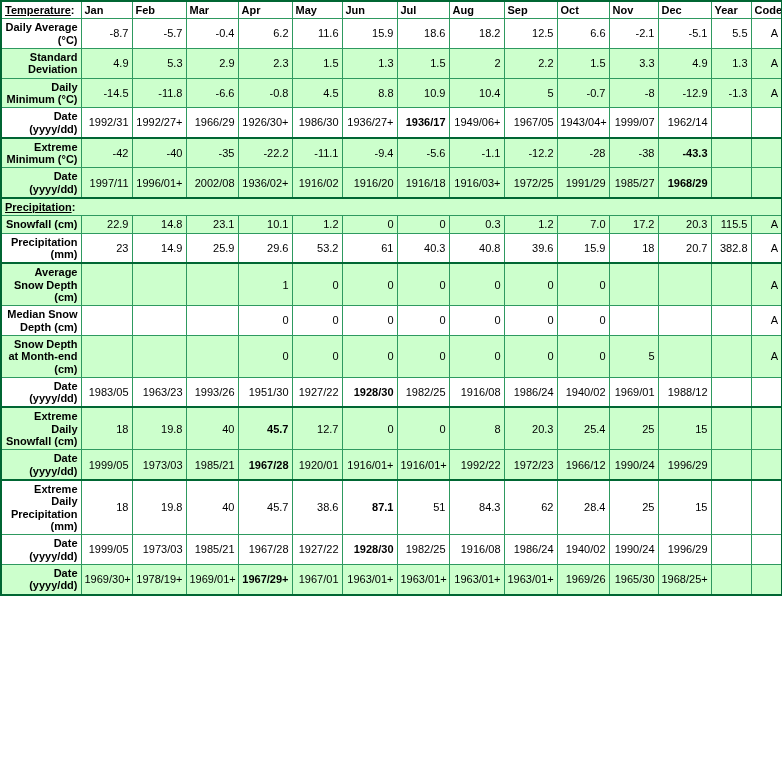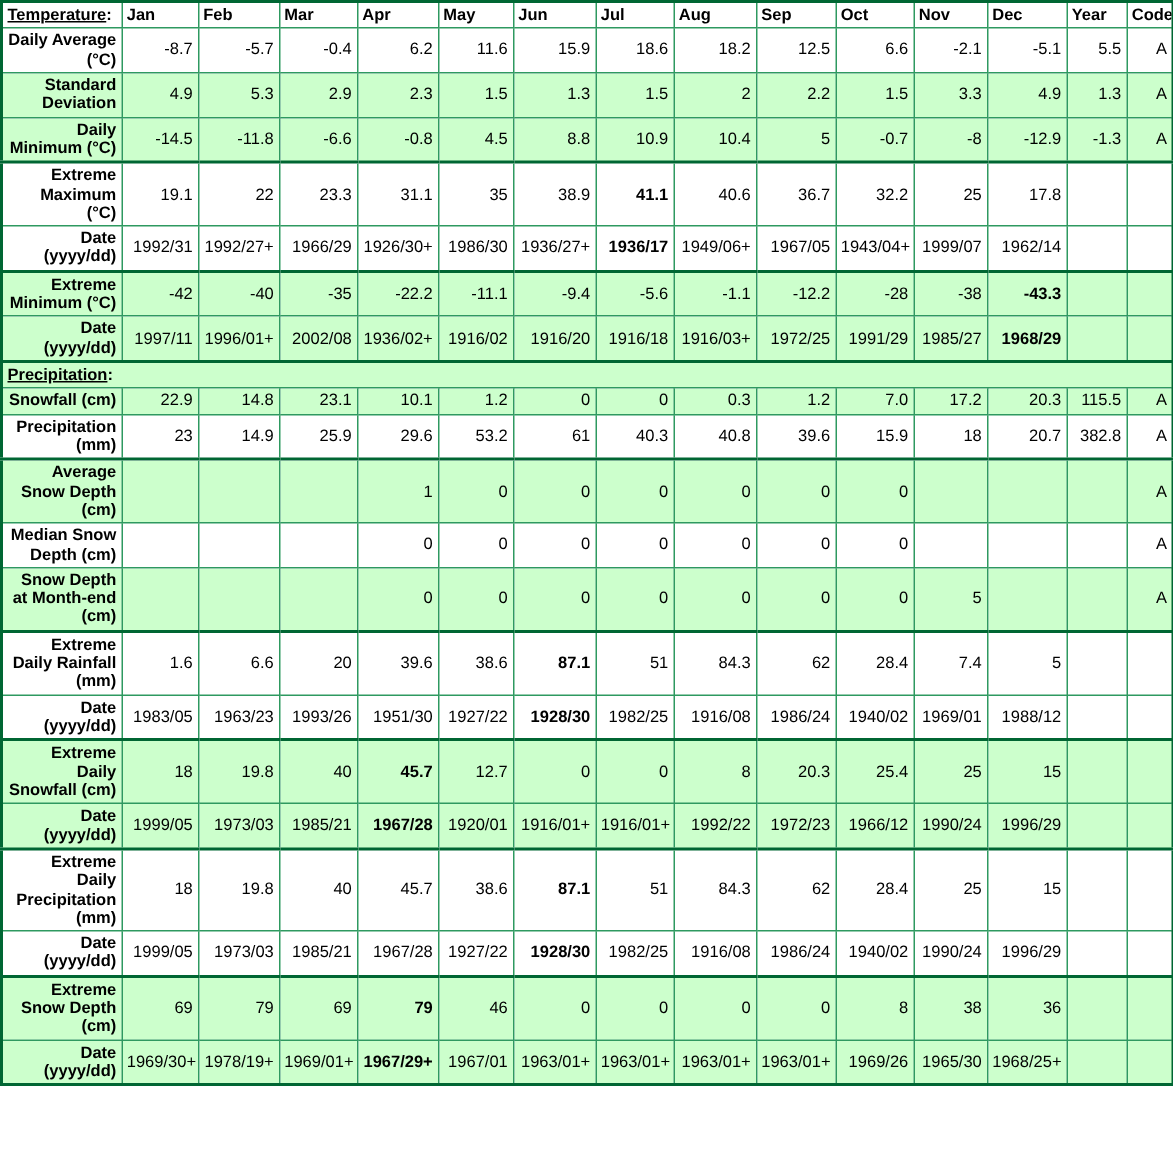--- a/index.html
+++ b/index.html
@@ -146,37 +146,20 @@
         <td class="val">8.8</td>
         <td class="val">10.9</td>
         <td class="val">10.4</td>
         <td class="val">5</td>
         <td class="val">-0.7</td>
         <td class="val">-8</td>
         <td class="val">-12.9</td>
         <td class="val">-1.3</td>
         <td class="val">A</td>
       </tr>
-      <tr class="thick">
-        <td class="row-lbl">Extreme Maximum (°C)</td>
-        <td class="val">19.1</td>
-        <td class="val">22</td>
-        <td class="val">23.3</td>
-        <td class="val">31.1</td>
-        <td class="val">35</td>
-        <td class="val">38.9</td>
-        <td class="val bold">41.1</td>
-        <td class="val">40.6</td>
-        <td class="val">36.7</td>
-        <td class="val">32.2</td>
-        <td class="val">25</td>
-        <td class="val">17.8</td>
-        <td class="val"></td>
-        <td class="val"></td>
-      </tr>
       <tr class="">
         <td class="row-lbl">Date (yyyy/dd)</td>
         <td class="val">1992/31</td>
         <td class="val">1992/27+</td>
         <td class="val">1966/29</td>
         <td class="val">1926/30+</td>
         <td class="val">1986/30</td>
         <td class="val">1936/27+</td>
         <td class="val bold">1936/17</td>
         <td class="val">1949/06+</td>
@@ -302,37 +285,20 @@
         <td class="val">0</td>
         <td class="val">0</td>
         <td class="val">0</td>
         <td class="val">0</td>
         <td class="val">0</td>
         <td class="val">5</td>
         <td class="val"></td>
         <td class="val"></td>
         <td class="val">A</td>
       </tr>
-      <tr class="thick">
-        <td class="row-lbl">Extreme Daily Rainfall (mm)</td>
-        <td class="val">1.6</td>
-        <td class="val">6.6</td>
-        <td class="val">20</td>
-        <td class="val">39.6</td>
-        <td class="val">38.6</td>
-        <td class="val bold">87.1</td>
-        <td class="val">51</td>
-        <td class="val">84.3</td>
-        <td class="val">62</td>
-        <td class="val">28.4</td>
-        <td class="val">7.4</td>
-        <td class="val">5</td>
-        <td class="val"></td>
-        <td class="val"></td>
-      </tr>
       <tr class="">
         <td class="row-lbl">Date (yyyy/dd)</td>
         <td class="val">1983/05</td>
         <td class="val">1963/23</td>
         <td class="val">1993/26</td>
         <td class="val">1951/30</td>
         <td class="val">1927/22</td>
         <td class="val bold">1928/30</td>
         <td class="val">1982/25</td>
         <td class="val">1916/08</td>
@@ -404,37 +370,20 @@
         <td class="val bold">1928/30</td>
         <td class="val">1982/25</td>
         <td class="val">1916/08</td>
         <td class="val">1986/24</td>
         <td class="val">1940/02</td>
         <td class="val">1990/24</td>
         <td class="val">1996/29</td>
         <td class="val"></td>
         <td class="val"></td>
       </tr>
-      <tr class="shade thick">
-        <td class="row-lbl">Extreme Snow Depth (cm)</td>
-        <td class="val">69</td>
-        <td class="val">79</td>
-        <td class="val">69</td>
-        <td class="val bold">79</td>
-        <td class="val">46</td>
-        <td class="val">0</td>
-        <td class="val">0</td>
-        <td class="val">0</td>
-        <td class="val">0</td>
-        <td class="val">8</td>
-        <td class="val">38</td>
-        <td class="val">36</td>
-        <td class="val"></td>
-        <td class="val"></td>
-      </tr>
       <tr class="shade ">
         <td class="row-lbl">Date (yyyy/dd)</td>
         <td class="val">1969/30+</td>
         <td class="val">1978/19+</td>
         <td class="val">1969/01+</td>
         <td class="val bold">1967/29+</td>
         <td class="val">1967/01</td>
         <td class="val">1963/01+</td>
         <td class="val">1963/01+</td>
         <td class="val">1963/01+</td>

